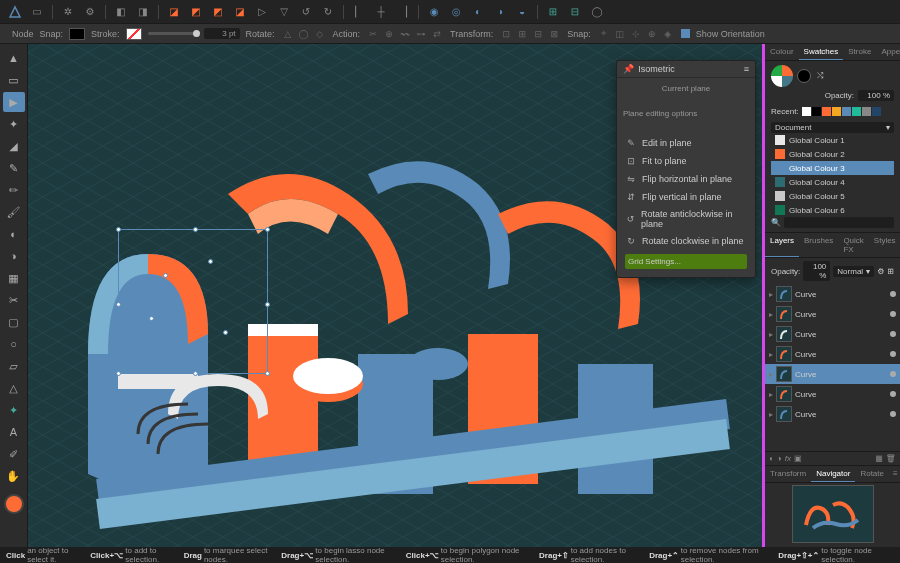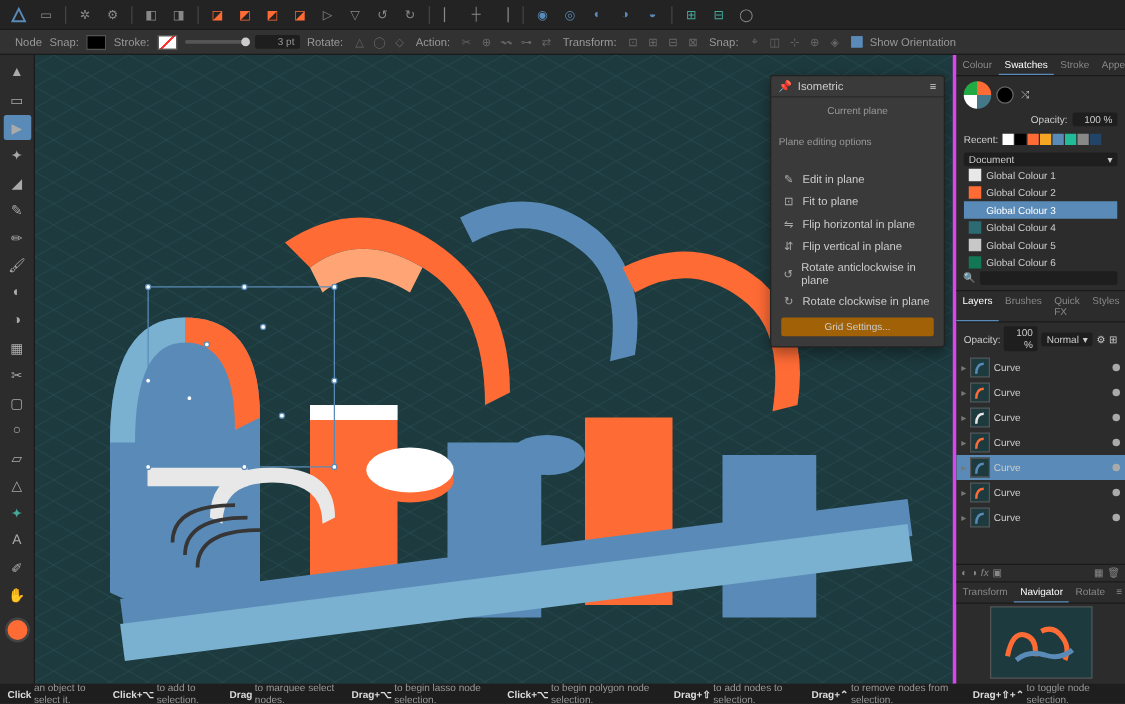--- a/index.html
+++ b/index.html
@@ -19,21 +19,21 @@
 .canvas{flex:1;background:#1d3a3e;position:relative;overflow:hidden}
 .iso-panel{position:absolute;top:16px;right:6px;width:140px;background:#3a3a3a;border:1px solid #222;border-radius:3px;font-size:9px;color:#ccc;box-shadow:0 4px 12px rgba(0,0,0,.4)}
 .iso-head{display:flex;align-items:center;padding:3px 6px;border-bottom:1px solid #2a2a2a;gap:4px}
 .iso-body{padding:6px}
 .plane-row{display:flex;justify-content:space-around;margin:4px 0 8px}
 .plane{display:flex;flex-direction:column;align-items:center;gap:2px;padding:3px;border-radius:2px;cursor:pointer}
 .plane.sel{background:#555}
 .cube{width:20px;height:20px}
 .opt-row{display:flex;align-items:center;gap:5px;padding:3px 2px;cursor:pointer}
 .opt-ico{width:12px;height:12px;display:flex;align-items:center;justify-content:center;color:#aaa;font-size:9px}
-.grid-btn{text-align:center;padding:3px;background:#a16207;margin:4px 2px 2px;border-radius:2px;cursor:pointer;font-size:8px}
+.grid-btn{text-align:left;padding:3px;background:#4d7c0f;margin:4px 2px 2px;border-radius:2px;cursor:pointer;font-size:8px}
 .right{width:138px;background:#2c2c2c;display:flex;flex-direction:column;border-left:3px solid #d946ef}
 .tabs{display:flex;font-size:8px;color:#888;border-bottom:1px solid #1a1a1a}
 .tab{padding:3px 5px;cursor:pointer}
 .tab.active{color:#fff;border-bottom:1px solid #5a8bb8}
 .panel{padding:4px 6px;font-size:8px;border-bottom:1px solid #1a1a1a}
 .color-wheel{width:22px;height:22px;border-radius:50%;background:conic-gradient(#ff6b35 0deg 90deg,#478 90deg 180deg,#fff 180deg 270deg,#2a4 270deg 360deg)}
 .op-row{display:flex;align-items:center;justify-content:flex-end;gap:4px;margin-top:3px}
 .val-box{background:#1e1e1e;padding:1px 4px;border-radius:2px;font-size:8px;width:36px;text-align:right}
 .recent-row{display:flex;gap:1px;margin:3px 0}
 .recent-sw{width:9px;height:9px}

